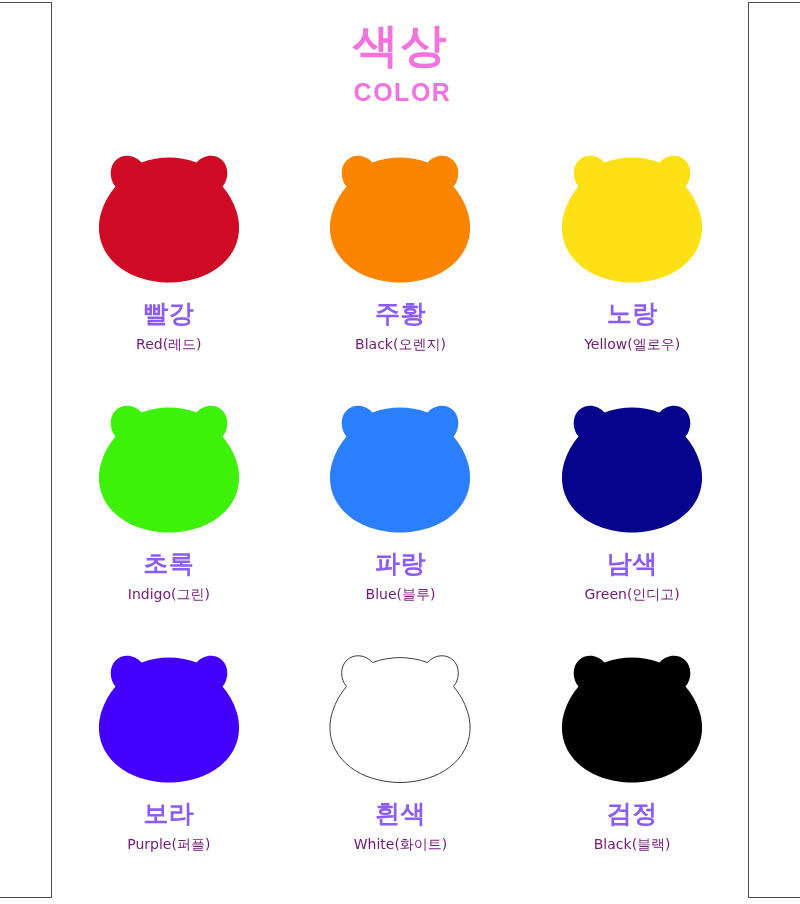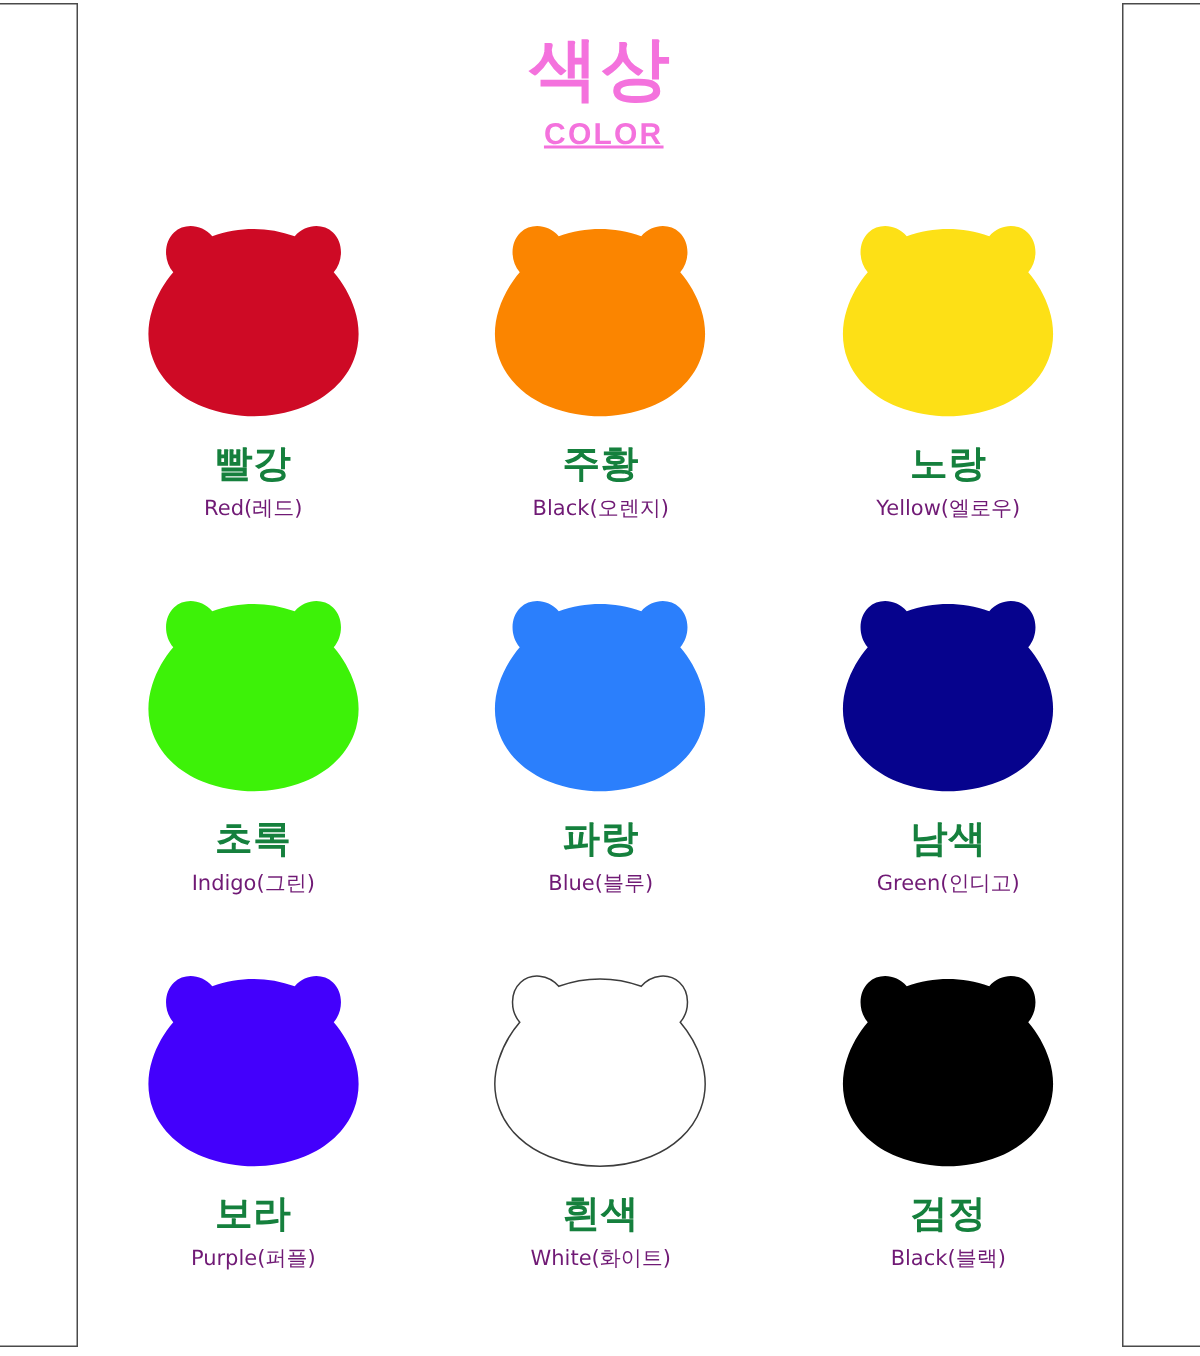--- a/index.html
+++ b/index.html
@@ -49,27 +49,26 @@
   #title-ko {
     font-size: 46px;
     font-weight: 700;
     letter-spacing: 2px;
     color: #f472dd;
     line-height: 1.0;
     margin: 0;
     font-family: "DejaVu Sans", "Liberation Sans", sans-serif;
   }
   #title-en {
-    font-size: 20px;
+    font-size: 25px;
     font-weight: 700;
     letter-spacing: 1.5px;
     color: #f472dd;
     line-height: 1.0;
     margin: 12px 0 0 4px;
-    text-decoration: underline;
   }
 
   
   #color-grid {
     margin-top: 36px;
     display: grid;
     grid-template-columns: repeat(3, 1fr);
     grid-auto-rows: 250px;
     justify-items: center;
   }
@@ -85,21 +84,21 @@
     display: flex;
     align-items: center;
     justify-content: center;
   }
   .bear-svg { display: block; width: 180px; height: 145px; }
 
   .label-ko {
     margin-top: 14px;
     font-size: 25px;
     font-weight: 700;
-    color: #15803d;
+    color: #8b5cf6;
     line-height: 1.1;
     letter-spacing: 0.5px;
     font-family: "DejaVu Sans", "Liberation Sans", sans-serif;
   }
   .label-en {
     margin-top: 9px;
     font-size: 14px;
     font-weight: 400;
     color: #701a75;
     line-height: 1.1;

